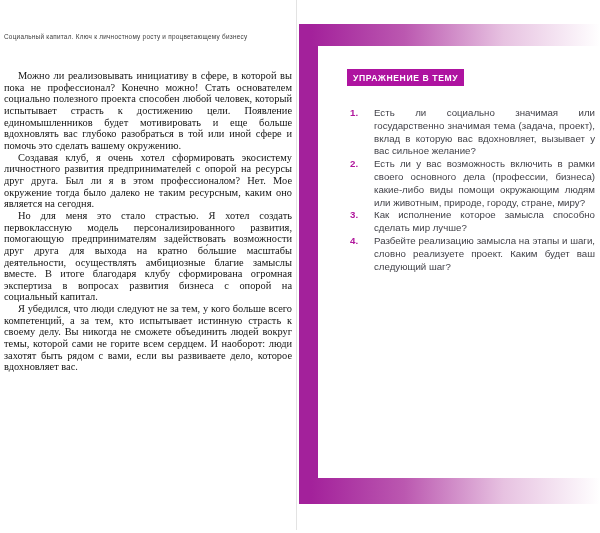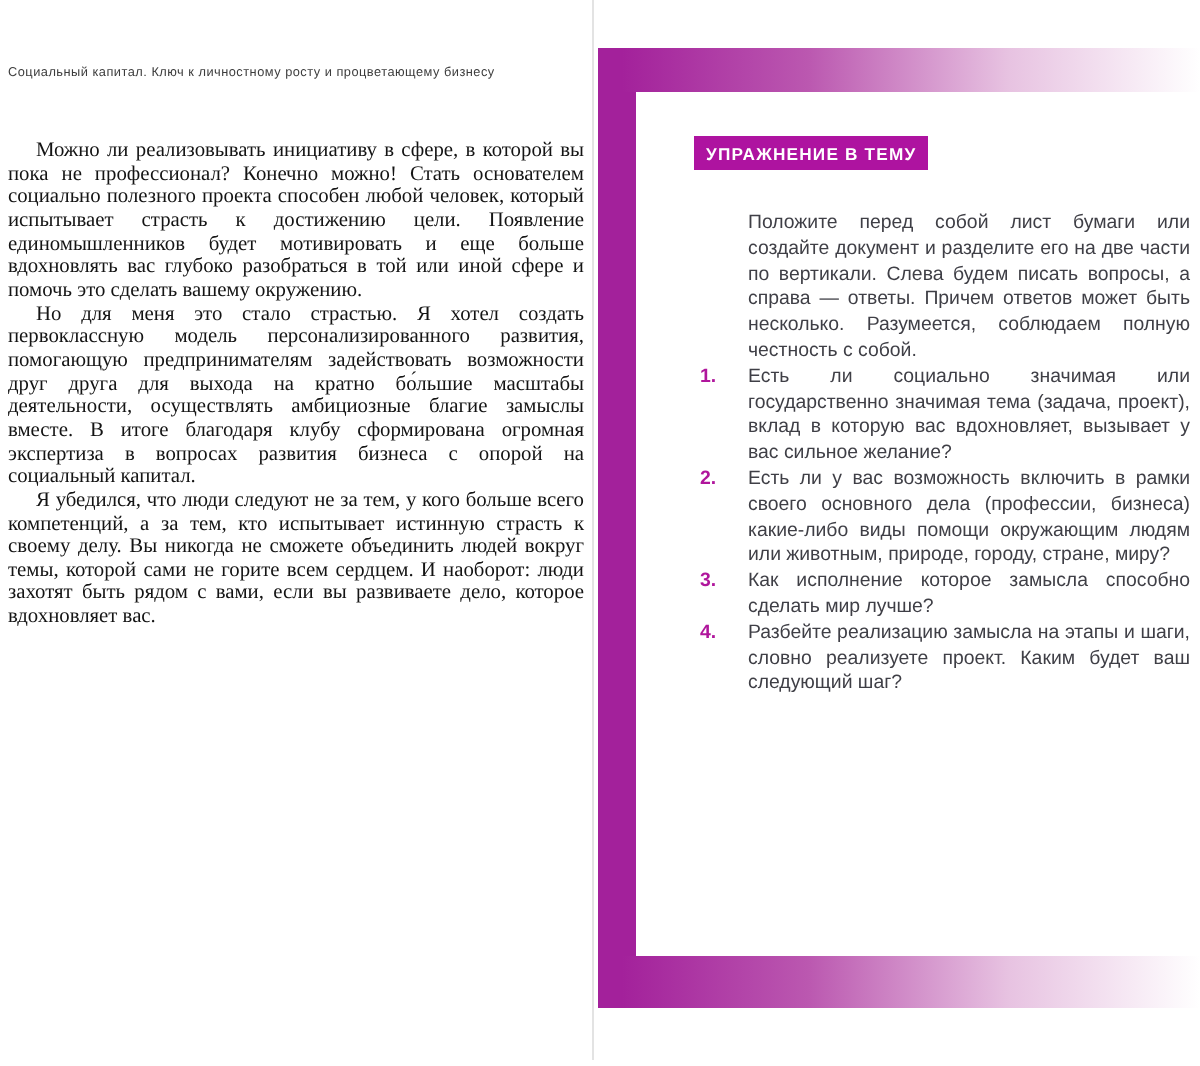--- a/index.html
+++ b/index.html
@@ -108,39 +108,39 @@
 </style>
 </head>
 <body>
 
 <div class="stage">
 
   <div class="page-left">
     <div class="running-header">Социальный капитал. Ключ к личностному росту и процветающему бизнесу</div>
     <div class="body-text">
       <p>Можно ли реализовывать инициативу в сфере, в которой вы пока не профессионал? Конечно можно! Стать основателем социально полезного проекта способен любой человек, который испытывает страсть к достижению цели. Появление единомышленников будет мотивировать и еще больше вдохновлять вас глубоко разобраться в той или иной сфере и помочь это сделать вашему окружению.</p>
+      <p>Создавая клуб, я очень хотел сформировать экосистему личностного развития предпринимателей с опорой на ресурсы друг друга. Был ли я в этом профессионалом? Нет. Мое окружение тогда было далеко не таким ресурсным, каким оно является на сегодня.</p>
       <p>Но для меня это стало страстью. Я хотел создать первоклассную модель персонализированного развития, помогающую предпринимателям задействовать возможности друг друга для выхода на кратно бо́льшие масштабы деятельности, осуществлять амбициозные благие замыслы вместе. В итоге благодаря клубу сформирована огромная экспертиза в вопросах развития бизнеса с опорой на социальный капитал.</p>
       <p>Я убедился, что люди следуют не за тем, у кого больше всего компетенций, а за тем, кто испытывает истинную страсть к своему делу. Вы никогда не сможете объединить людей вокруг темы, которой сами не горите всем сердцем. И наоборот: люди захотят быть рядом с вами, если вы развиваете дело, которое вдохновляет вас.</p>
     </div>
   </div>
 
   <div class="page-gutter"></div>
 
   <div class="page-right">
     <div class="accent-bar-left"></div>
     <div class="band-top"></div>
     <div class="band-bottom"></div>
 
     <div class="panel">
       <div class="badge-row">
         <span class="badge">УПРАЖНЕНИЕ В ТЕМУ</span>
       </div>
 
       <div class="exercise-body">
-        <p class="exercise-intro">Положите перед собой лист бумаги или создайте документ и разделите его на две части по вертикали. Слева будем писать вопросы, а справа — ответы. Причем ответов может быть несколько. Разумеется, соблюдаем полную честность с собой.</p>
         <div class="question-list">
           <div class="question-item">
             <span class="question-number">1.</span>
             <span>Есть ли социально значимая или государственно значимая тема (задача, проект), вклад в которую вас вдохновляет, вызывает у вас сильное желание?</span>
           </div>
           <div class="question-item">
             <span class="question-number">2.</span>
             <span>Есть ли у вас возможность включить в рамки своего основного дела (профессии, бизнеса) какие-либо виды помощи окружающим людям или животным, природе, городу, стране, миру?</span>
           </div>
           <div class="question-item">

